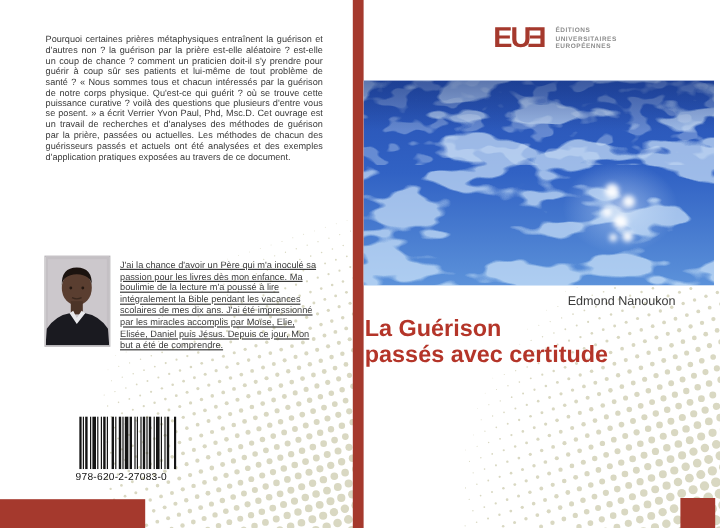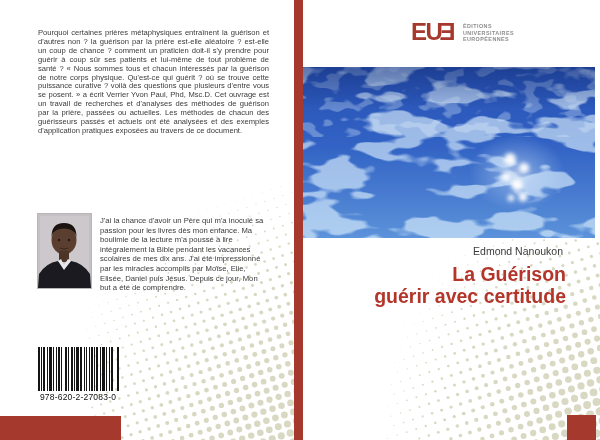--- a/index.html
+++ b/index.html
@@ -14,23 +14,23 @@
     position:absolute;left:38px;top:29px;width:231px;margin:0;
     font-size:7.6px;line-height:8.9px;color:var(--text_dark,#3a3a3a);
     text-align:justify;
   }
   .photo{
     position:absolute;left:38px;top:214px;width:53px;height:74px;
     outline:1px solid #b9b6ba;
   }
   .bio{
     position:absolute;left:100px;top:216px;width:170px;margin:0;
-    font-size:7.7px;line-height:9.6px;color:var(--text_dark,#3a3a3a);
+    font-size:7.7px;line-height:9.6px;color:var(--text_dark,#3a3a3a);text-decoration:underline;
   }
-  .barcode{position:absolute;left:35px;top:347px;width:86px;text-align:center;}
+  .barcode{position:absolute;left:63px;top:347px;width:86px;text-align:left;}
   .barcode svg{display:block;margin:0 auto;}
   .isbn{
     font-size:8.5px;line-height:10px;margin-top:1px;color:#111;
     letter-spacing:.2px;white-space:nowrap;
   }
   .redbar{
     position:absolute;left:0;top:416px;width:121px;height:24px;
     background:var(--accent_red,#a5392d);
   }
   
@@ -49,21 +49,21 @@
   .logo-text{
     margin-left:7px;margin-top:4px;font-size:5.4px;line-height:6.6px;
     letter-spacing:.45px;color:var(--logo_gray,#8d8d8d);font-weight:bold;
   }
   .water{position:absolute;left:0;top:67px;width:292px;height:171px;}
   .author{
     position:absolute;right:37px;top:245px;width:240px;text-align:right;
     font-size:10.5px;color:#3b3b3b;
   }
   .title{
-    position:absolute;right:34px;top:264px;width:262px;margin:0;text-align:right;
+    position:absolute;right:34px;top:264px;width:262px;margin:0;
     font-size:19.5px;line-height:21.5px;font-weight:bold;
     color:var(--title_red,#b43529);
   }
   .title span{display:block;}
   .redsquare{
     position:absolute;right:4px;top:415px;width:29px;height:25px;
     background:var(--accent_red,#a5392d);
   }
   
   .dotfield{position:absolute;}
@@ -1144,18 +1144,18 @@
           <circle cx="220" cy="130" r="4.5"></circle>
           <circle cx="208" cy="131" r="3.2"></circle>
         </g>
       </svg>
     </div>
 
     <div class="author">Edmond Nanoukon</div>
 
     <h1 class="title">
       <span>La Guérison</span>
-      <span>guérir avec certitude</span>
+      <span>passés avec certitude</span>
     </h1>
 
     <div class="redsquare"></div>
   </section>
 </div>
 
 </body></html>

